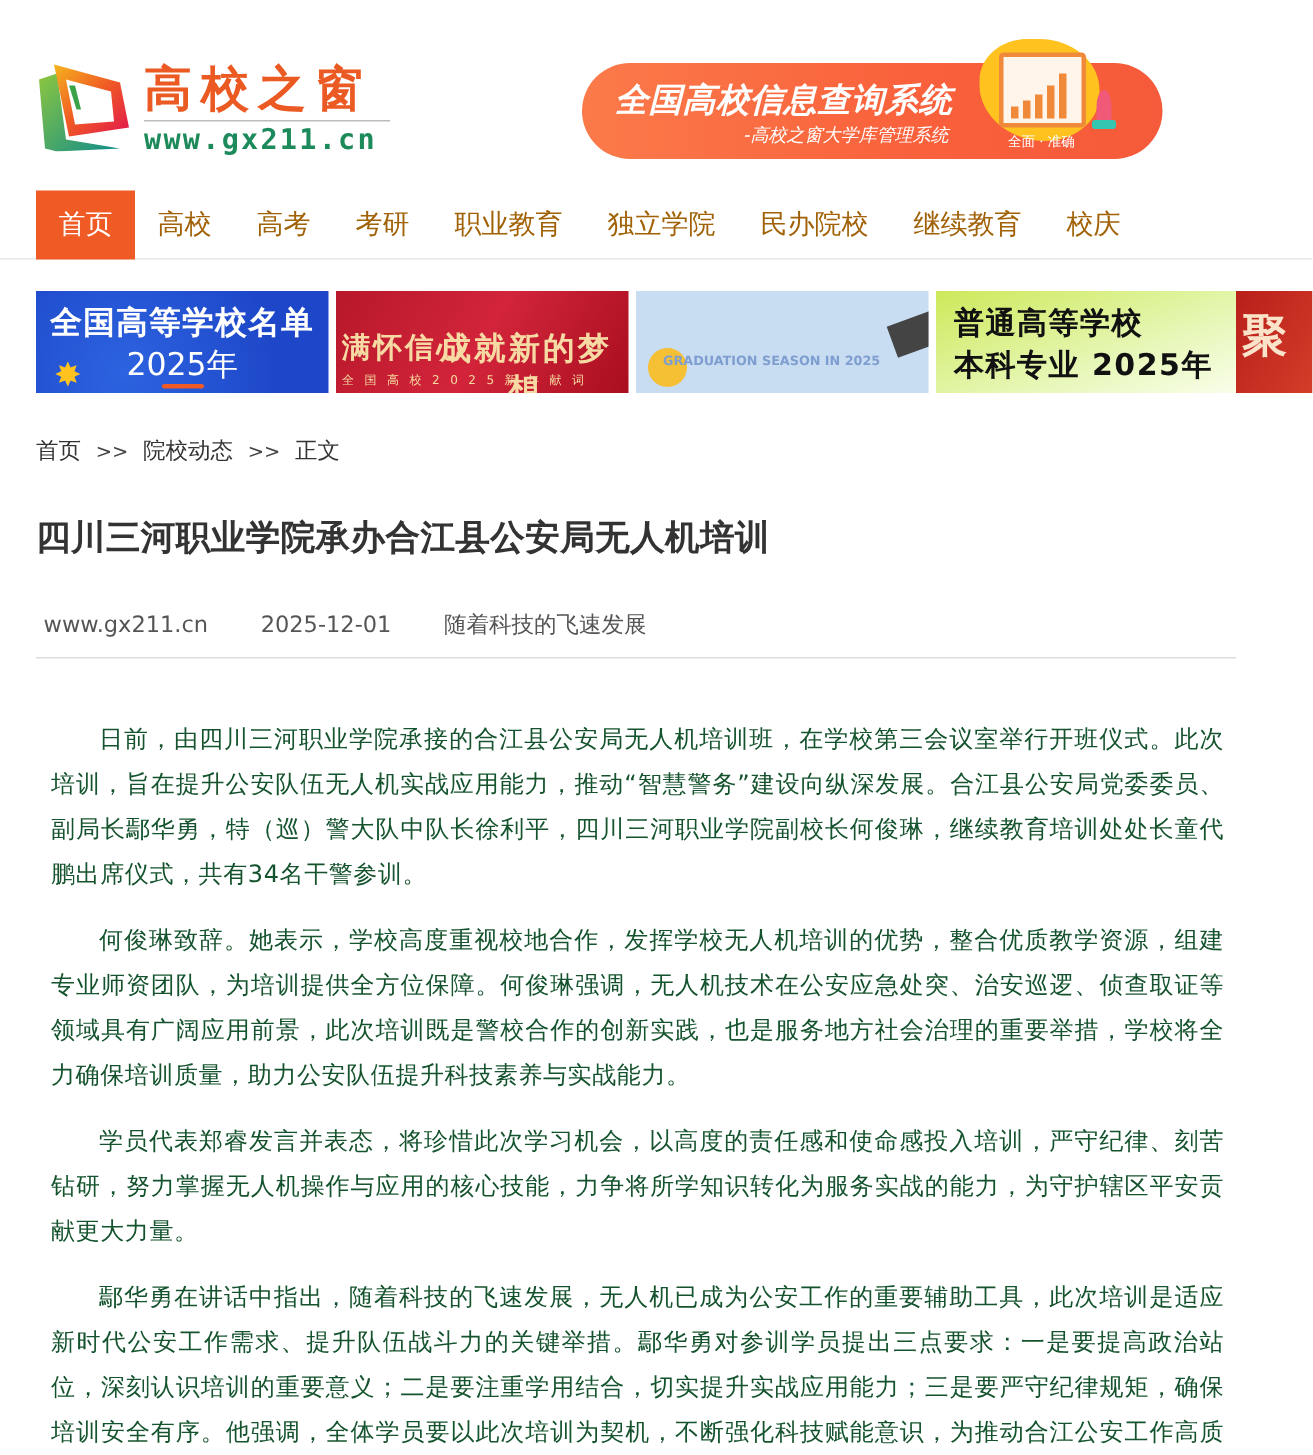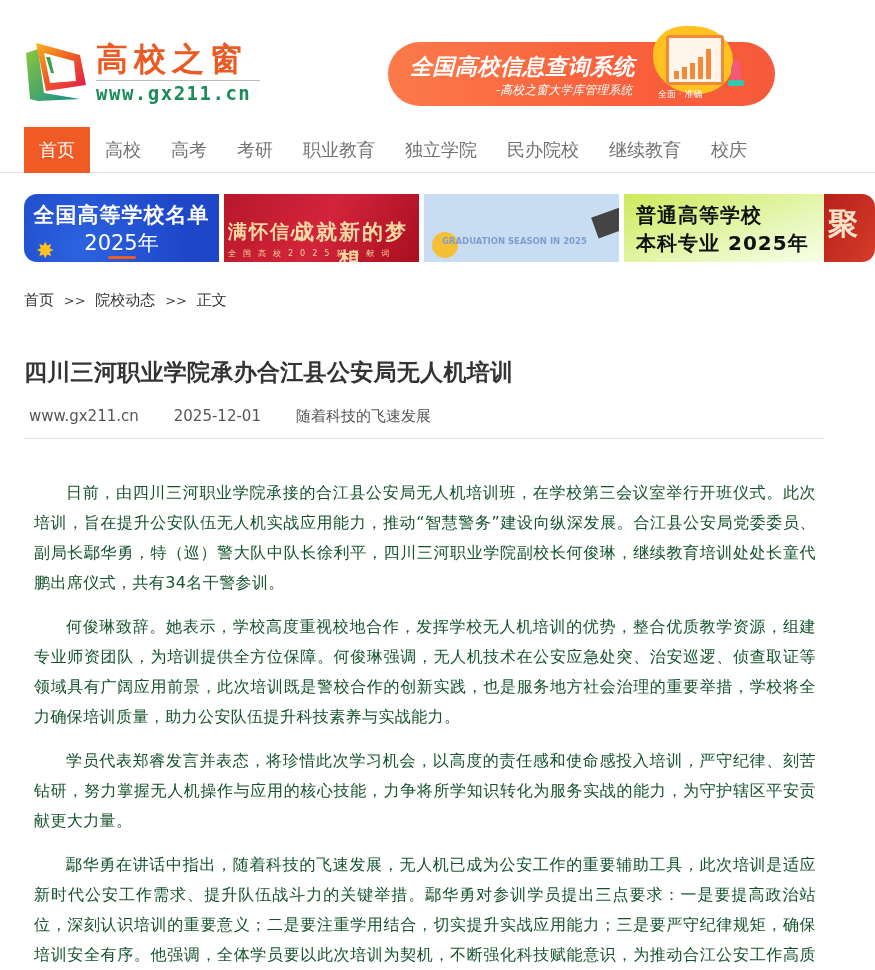--- a/index.html
+++ b/index.html
@@ -15,32 +15,32 @@
   .logo-url { position: absolute; left: 72px; top: 44px; font-size: 19px; font-weight: bold; color: #1c8a5a; letter-spacing: 1.5px; font-family: "DejaVu Sans Mono", "Liberation Mono", monospace; }
 
   .promo { position: absolute; left: 388px; top: 42px; width: 387px; height: 64px; border-radius: 32px;
            background: linear-gradient(90deg, #fb7a4a 0%, #f9603b 60%, #f55a3a 100%); overflow: visible; }
   .promo-title { position: absolute; left: 22px; top: 10px; font-size: 22px; font-weight: bold; color: #fff; font-style: italic; letter-spacing: 0.5px; }
   .promo-sub { position: absolute; left: 108px; top: 40px; font-size: 12px; color: #fff; font-style: italic; }
   .promo-blob { position: absolute; left: 265px; top: -16px; width: 80px; height: 68px; background: #ffc21f; border-radius: 40% 50% 45% 55%; }
   .promo-chart { position: absolute; left: 278px; top: -7px; width: 58px; height: 50px; background: #fff5ea; border: 3px solid #f08a3a; border-radius: 3px; }
   .promo-chart-bars { position: absolute; left: 5px; bottom: 3px; display: flex; align-items: flex-end; gap: 3px; }
   .promo-chart-bars span { display: block; width: 5px; background: #f08a3a; }
-  .promo-caption { position: absolute; left: 270px; top: 46px; font-size: 9px; color: #fff; }
+  .promo-caption { position: absolute; left: 284px; top: 46px; font-size: 9px; color: #fff; }
   .promo-plant { position: absolute; left: 343px; top: 18px; width: 10px; height: 22px; background: #f05a78; border-radius: 50% 50% 0 0; }
   .promo-pot { position: absolute; left: 340px; top: 38px; width: 16px; height: 6px; background: #35c6b0; border-radius: 2px; }
 
   
   .nav { position: absolute; left: 0; top: 127px; width: 875px; height: 46px; border-bottom: 1px solid #e8e8e8; }
   .nav-list { position: absolute; left: 24px; top: 0; display: flex; height: 46px; white-space: nowrap; }
-  .nav-item { height: 46px; line-height: 46px; font-size: 18px; color: #737373; padding: 0 15px; cursor: pointer; }
+  .nav-item { height: 46px; line-height: 46px; font-size: 18px; color: #a16207; padding: 0 15px; cursor: pointer; }
   .nav-item.active { background: #f05a24; color: #fff; }
 
   
-  .banners { position: absolute; left: 24px; top: 194px; width: 851px; height: 68px; overflow: hidden; border-radius: 13px; }
+  .banners { position: absolute; left: 24px; top: 194px; width: 851px; height: 68px; overflow: hidden; }
   .banner { position: absolute; top: 0; height: 68px; overflow: hidden; }
   .b1 { left: 0; width: 195px; background: radial-gradient(circle at 30% 80%, #2d63e0 0%, #1d47c8 70%); color: #fff; text-align: center; }
   .b1 .t1 { font-size: 21px; font-weight: bold; margin-top: 7px; letter-spacing: 1px; }
   .b1 .t2 { font-size: 21px; margin-top: 0; }
   .b1 .star { position: absolute; left: 12px; top: 44px; color: #ffc21f; font-size: 22px; }
   .b1 .bar { position: absolute; left: 84px; top: 62px; width: 28px; height: 3px; background: #f05a24; border-radius: 2px; }
   .b2 { left: 200px; width: 195px; background: linear-gradient(120deg, #b8182a 0%, #d2243a 50%, #a90f1f 100%); color: #f7d9a4; }
   .b2 .t1 { position: absolute; left: 4px; top: 4px; font-size: 19px; font-family: "DejaVu Serif", serif; font-weight: bold; letter-spacing: 2px; margin-top: 21px; }
   .b2 .t2 { position: absolute; left: 58px; top: 24px; font-size: 21px; font-family: "DejaVu Serif", serif; font-weight: bold; letter-spacing: 2px; text-align: center; }
   .b2 .t3 { position: absolute; left: 4px; top: 54px; font-size: 8px; letter-spacing: 7px; color: #f5d9a0; }
@@ -54,21 +54,21 @@
   .b4 .t2 { position: absolute; left: 12px; top: 36px; font-size: 20px; font-weight: bold; letter-spacing: 1px; }
   .b5 { left: 800px; width: 60px; background: linear-gradient(120deg, #b81f1a, #d6402a); color: #fbe3c9; }
   .b5 .t1 { position: absolute; left: 4px; top: 10px; font-size: 30px; font-family: "DejaVu Serif", serif; font-weight: bold; }
 
   
   .breadcrumb { position: absolute; left: 24px; top: 291px; font-size: 15px; color: #333; white-space: nowrap; }
   .breadcrumb span { margin-right: 5px; }
   .breadcrumb .sep { font-size: 13px; color: #444; }
 
   
-  .title { position: absolute; left: 24px; top: 357px; font-size: 23px; color: #333; white-space: nowrap; letter-spacing: 0.3px; }
+  .title { position: absolute; left: 24px; top: 343px; font-size: 23px; color: #333; white-space: nowrap; letter-spacing: 0.3px; }
   .meta { position: absolute; left: 29px; top: 407px; font-size: 15px; color: #555; white-space: nowrap; display: flex; }
   .meta span { margin-right: 35px; }
   .meta-divider { position: absolute; left: 24px; top: 438px; width: 800px; height: 1px; background: #ddd; }
 
   .content { position: absolute; left: 34px; top: 478px; width: 782px; }
   .content p { font-size: 16px; line-height: 30px; color: #14532d; text-indent: 2em; margin-bottom: 14px; text-align: justify; letter-spacing: 0.4px; }
 </style>
 </head>
 <body>
 

